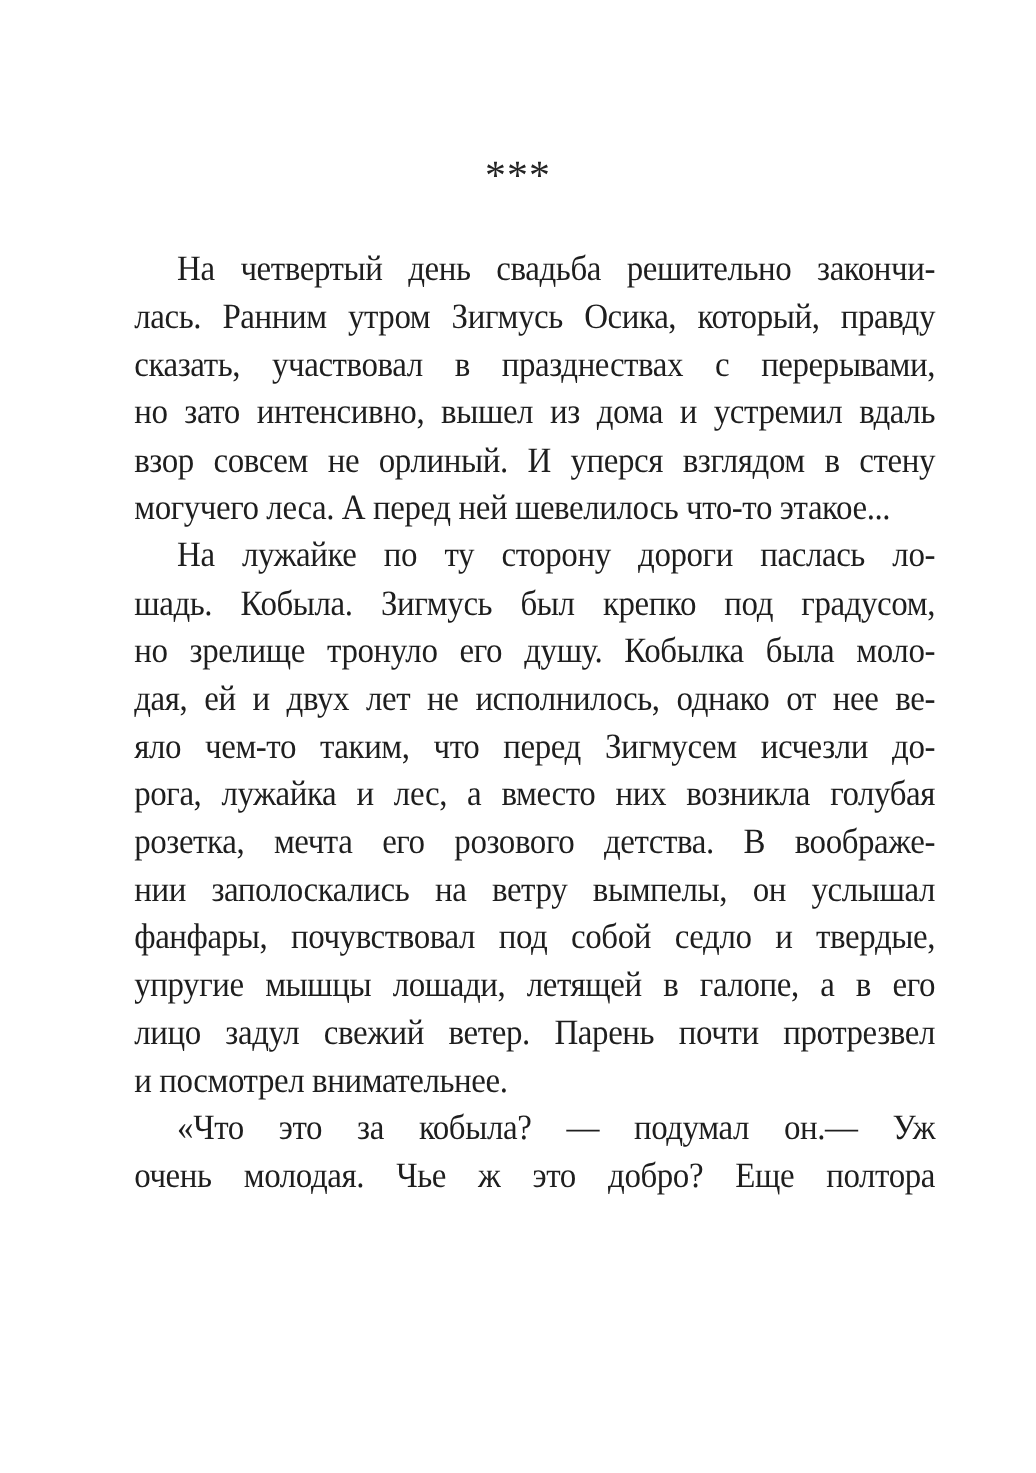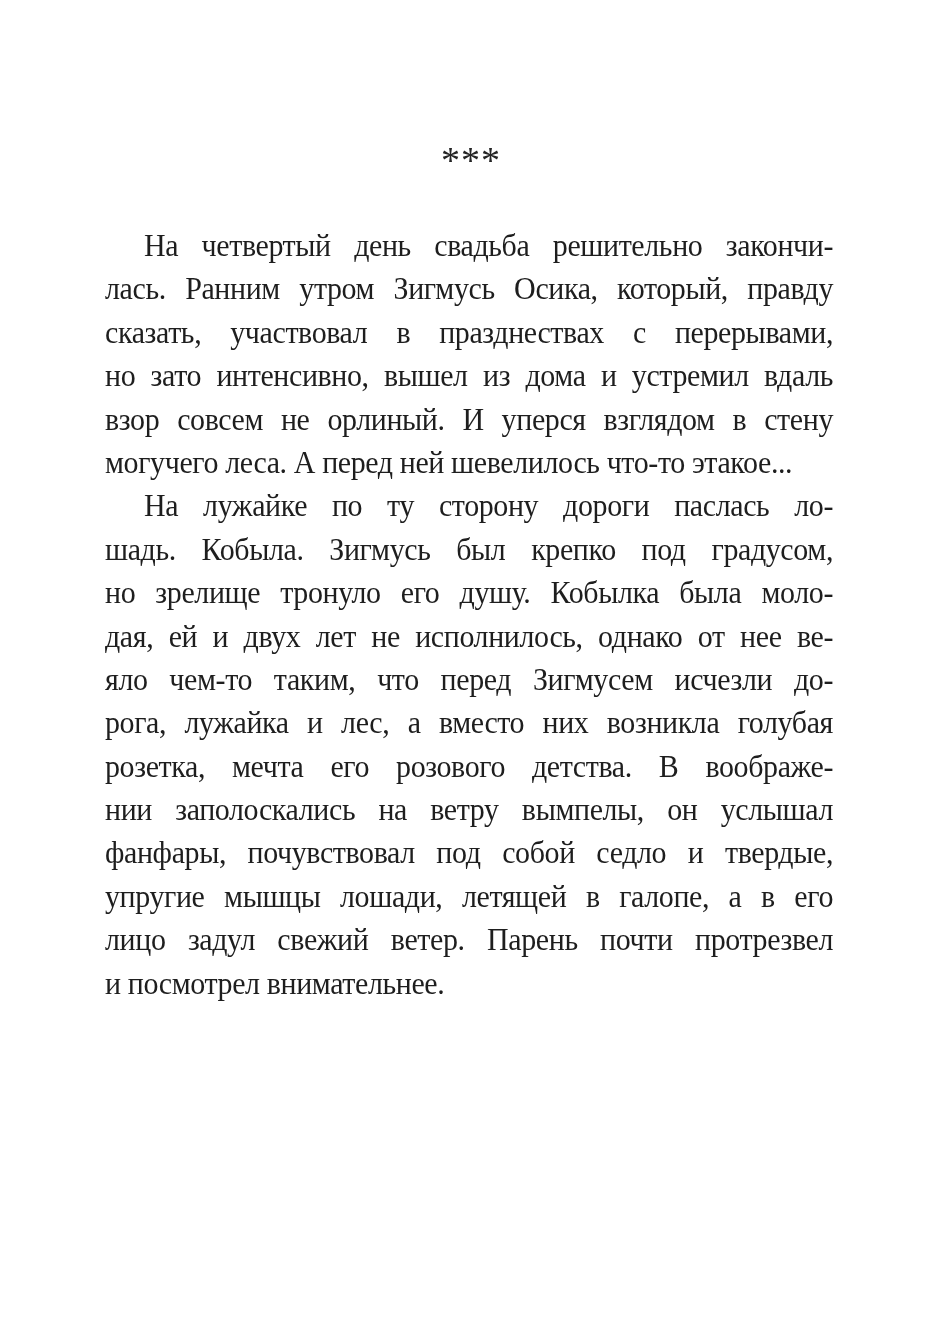--- a/index.html
+++ b/index.html
@@ -25,21 +25,21 @@
     top: 138px;
     left: 0;
     width: 942px;
     text-align: center;
     font-size: 38px;
     letter-spacing: 1px;
     color: #242424;
   }
   .text-block {
     position: absolute;
-    left: 105px;
+    left: 122px;
     top: 223px;
     width: 728px;
   }
   .paragraph {
     margin: 0;
     padding: 0;
   }
   .line {
     font-size: 30px;
     line-height: 43.4px;
@@ -82,14 +82,18 @@
         <div class="line fill">дая, ей и двух лет не исполнилось, однако от нее ве-</div>
         <div class="line fill">яло чем-то таким, что перед Зигмусем исчезли до-</div>
         <div class="line fill">рога, лужайка и лес, а вместо них возникла голубая</div>
         <div class="line fill">розетка, мечта его розового детства. В воображе-</div>
         <div class="line fill">нии заполоскались на ветру вымпелы, он услышал</div>
         <div class="line fill">фанфары, почувствовал под собой седло и твердые,</div>
         <div class="line fill">упругие мышцы лошади, летящей в галопе, а в его</div>
         <div class="line fill">лицо задул свежий ветер. Парень почти протрезвел</div>
         <div class="line end">и посмотрел внимательнее.</div>
       </div>
+      <div class="paragraph">
+        <div class="line fill indent">«Что это за кобыла? — подумал он.— Уж</div>
+        <div class="line fill">очень молодая. Чье ж это добро? Еще полтора</div>
+      </div>
     </div>
 </div>
 
 </body></html>

